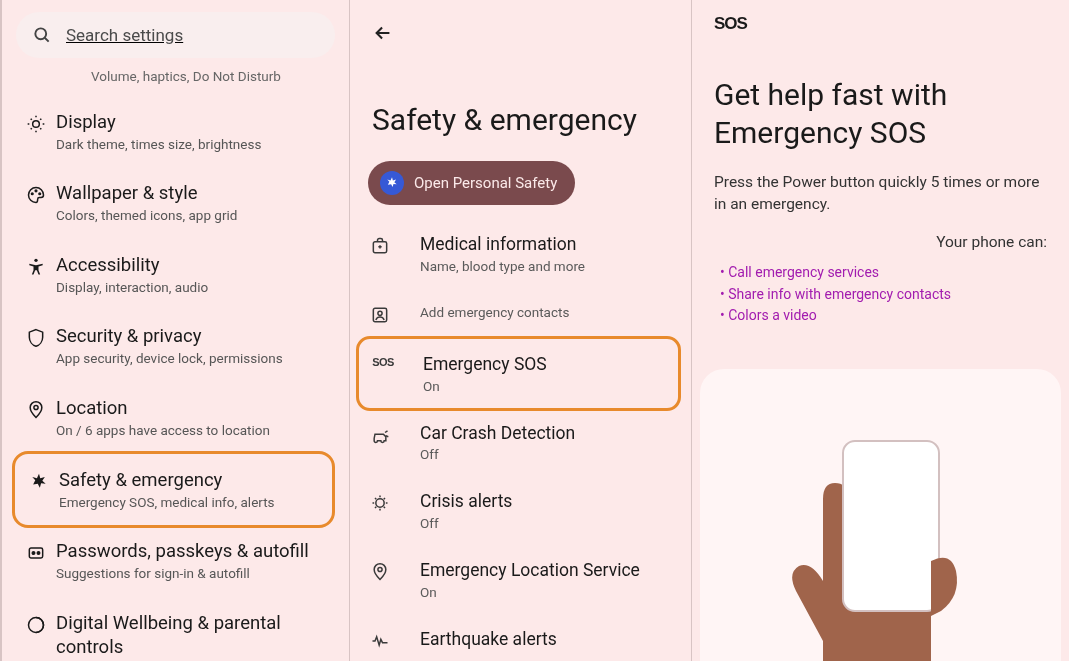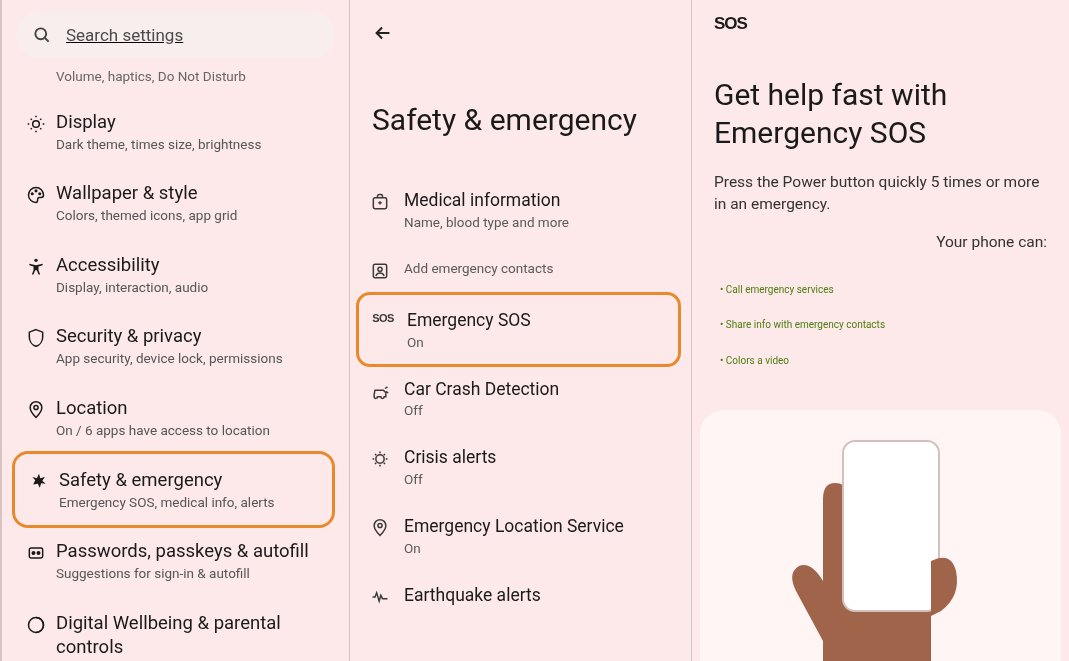--- a/index.html
+++ b/index.html
@@ -12,45 +12,45 @@
   
   .search-wrap { padding: 12px 14px 4px 14px; }
   .search-pill { background: #f9eeee; border-radius: 30px; height: 46px; display: flex; align-items: center; padding: 0 16px; gap: 14px; text-decoration: underline; }
   .search-input { border:none; background:transparent; outline:none; font-size:17px; color:#444; width:100%; }
   .search-input::placeholder { color:#4b4b4b; }
   .seticon { width: 40px; display:flex; justify-content:center; align-items:flex-start; padding-top:4px; flex-shrink:0; color:#1a1a1a; }
   .setcontent { flex:1; }
   .setitem { display:flex; padding: 14px 18px 14px 14px; align-items:flex-start; }
   .set-title { font-size: 18.5px; color:#1a1a1a; font-weight:400; line-height:1.3; }
   .set-sub { font-size: 13.5px; color:#565656; margin-top:2px; line-height:1.3; }
-  .truncated-top { padding-top:4px; padding-bottom:10px; }
+  .truncated-top { padding-top:4px; padding-bottom:10px;margin-left:35px; }
   .truncated-top .set-sub { color:#666; }
   .highlight-box { border: 3px solid #e88a2c; border-radius: 16px; margin: -3px 14px -3px 10px; }
 
   
   .back-row { padding: 22px 22px 0 22px; }
   .back-btn { font-size:22px; color:#222; background:none; border:none; cursor:pointer; }
   .page-h1 { font-size: 30px; font-weight:400; color:#1a1a1a; padding: 54px 22px 24px 22px; }
   .pill-btn { display:inline-flex; align-items:center; gap:10px; background:#7a4a4d; color:#fbe9e9; border:none; border-radius: 26px; padding: 10px 18px 10px 12px; font-size:15px; margin-left:18px; cursor:pointer; }
   .pill-btn .pill-icon { width:24px; height:24px; border-radius:50%; background:#3659d6; display:flex; align-items:center; justify-content:center; }
-  .safeitem { display:flex; padding: 14px 18px 14px 18px; align-items:flex-start; gap: 12px; }
+  .safeitem { display:flex; padding: 14px 18px 14px 18px; align-items:flex-start; gap: 28px; }
   .safeicon { width:24px; display:flex; justify-content:center; padding-top:3px; color:#3a3a3a; flex-shrink:0; }
   .safe-title { font-size:17.5px; color:#1a1a1a; line-height:1.3; }
   .safe-sub { font-size:13.5px; color:#5a5a5a; margin-top:2px; }
   .highlight-box2 { border:3px solid #e88a2c; border-radius:14px; margin:-3px 10px -3px 6px; }
   .raw-icon { font-size:11px; font-weight:900; letter-spacing:-0.5px; font-family: Arial, sans-serif; }
 
   
   .col3-inner { height:100%; display:flex; flex-direction:column; }
   .sos-head { padding: 14px 22px 0 22px; }
   .sos-logo { font-size:17px; font-weight:900; letter-spacing:-1px; color:#1a1a1a; font-family: Arial, sans-serif; }
   .sos-h1 { font-size: 30px; font-weight:400; color:#1a1a1a; line-height:1.25; padding: 42px 22px 20px 22px; }
   .sos-p { font-size:15.5px; color:#333; line-height:1.45; padding: 0 22px 14px 22px; }
   .sos-can { font-size:15.5px; color:#333; line-height:1.55; padding: 0 22px 8px 28px; text-align: right; }
-  .sos-bul { font-size:10px; color:#4d7c0f; line-height:1.55; padding: 0 22px 0 28px; margin-top: 20px; }
+  .sos-bul { font-size:14px; color:#a21caf; line-height:1.55; padding: 0 22px 0 28px; }
   .illus-wrap { margin-top: 42px; background: #fff5f5; border-radius: 24px 24px 0 0; margin-left: 8px; margin-right: 8px; flex:1; display:flex; justify-content:center; align-items:flex-end; overflow:hidden; }
 
   svg { display:block; }
 </style>
 </head>
 <body>
 
 <div class="col col1">
   <div class="search-wrap">
     <div class="search-pill">
@@ -180,20 +180,28 @@
 
 <div class="col col2">
   <div class="back-row">
     <button class="back-btn">
       <svg width="22" height="22" viewBox="0 0 24 24" fill="none" stroke="#222" stroke-width="2.2">
           <path d="M19 12H5M11 18l-6-6 6-6"></path>
         </svg>
     </button>
   </div>
   <h1 class="page-h1">Safety &amp; emergency</h1>
+  <button class="pill-btn">
+    <span class="pill-icon">
+      <svg width="14" height="14" viewBox="0 0 24 24" fill="#fff">
+          <path d="M12 2l1.5 5.5L19 6l-3 4.5L20 14l-5.5-.5L13 19l-2.5-5L5 15l2.5-5L4 6l5.5 1.5z"></path>
+        </svg>
+    </span>
+    <span>Open Personal Safety</span>
+  </button>
 
   <div style="height:14px"></div>
 
   <div class="safeitem">
     <div class="safeicon">
       <svg width="20" height="20" viewBox="0 0 24 24" fill="none" stroke="#3a3a3a" stroke-width="1.8">
           <rect x="4" y="7" width="16" height="13" rx="2"></rect>
           <path d="M9 7V5a2 2 0 0 1 2-2h2a2 2 0 0 1 2 2v2M12 11v4M10 13h4"></path>
         </svg>
     </div>

